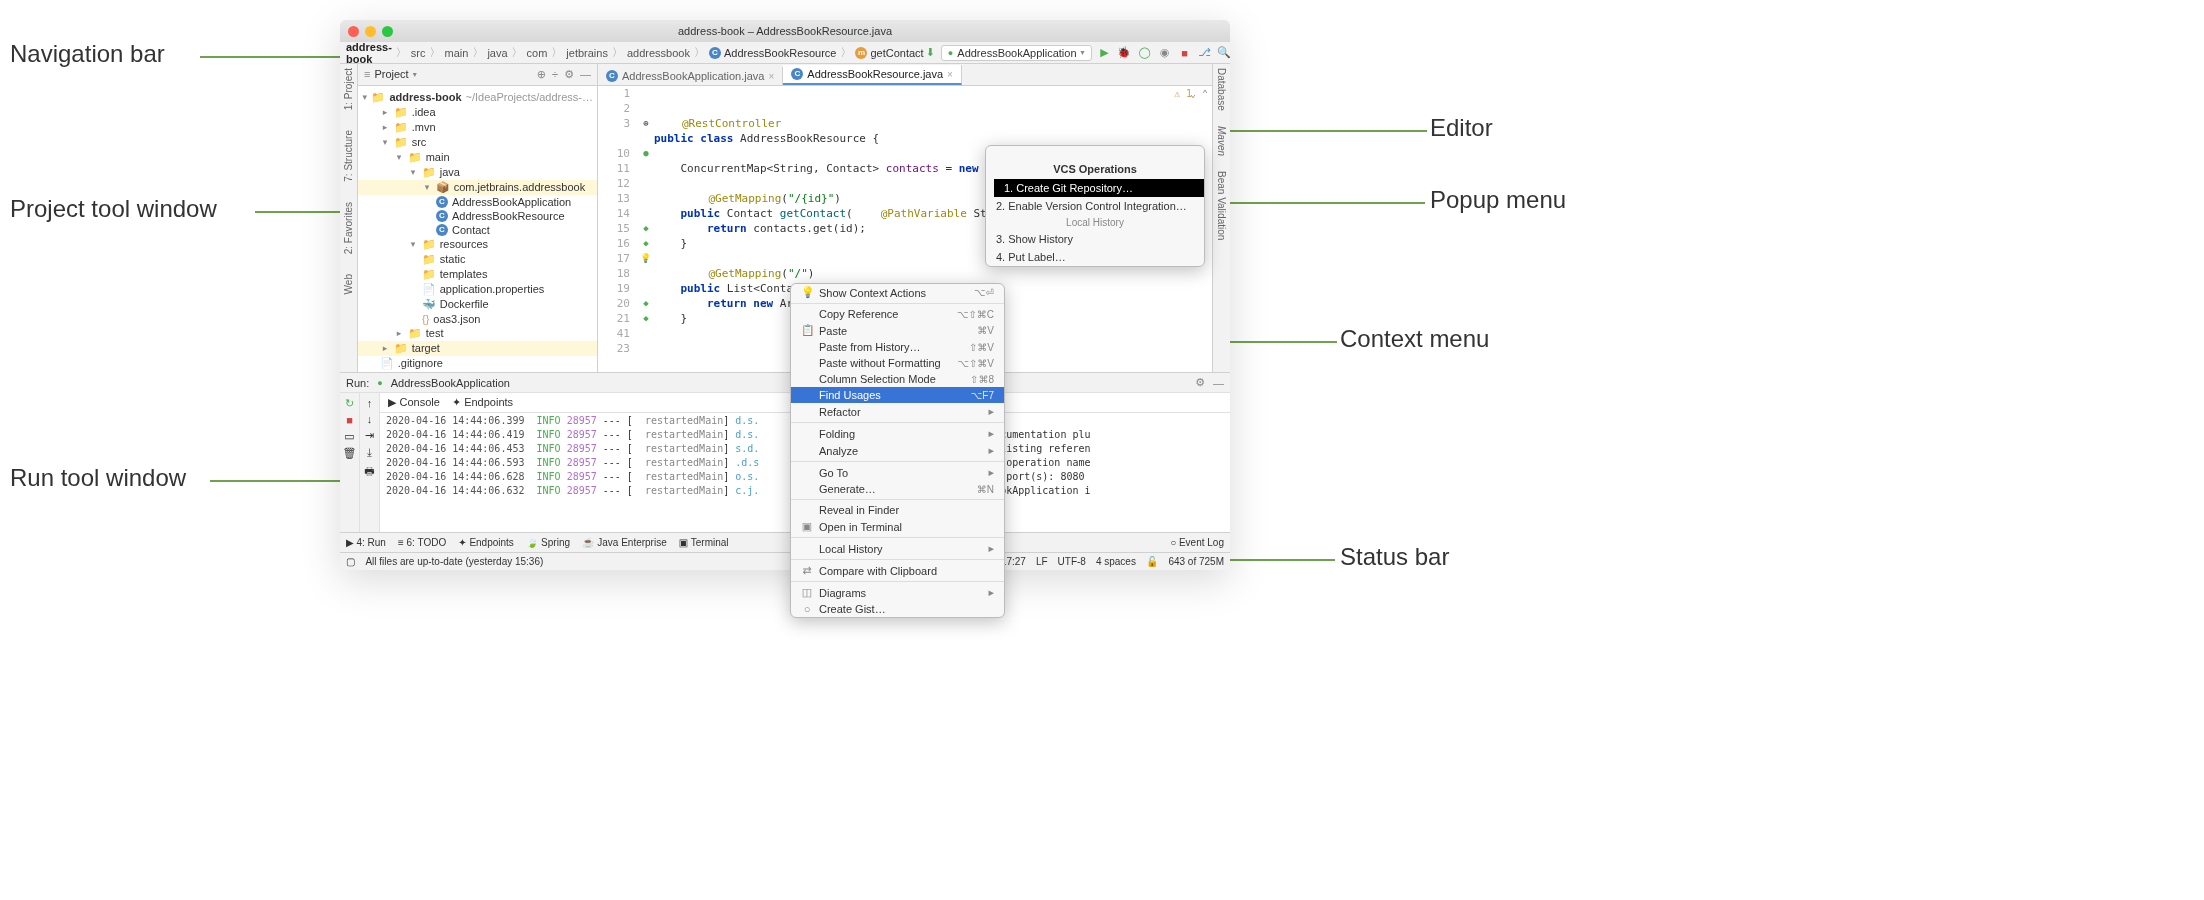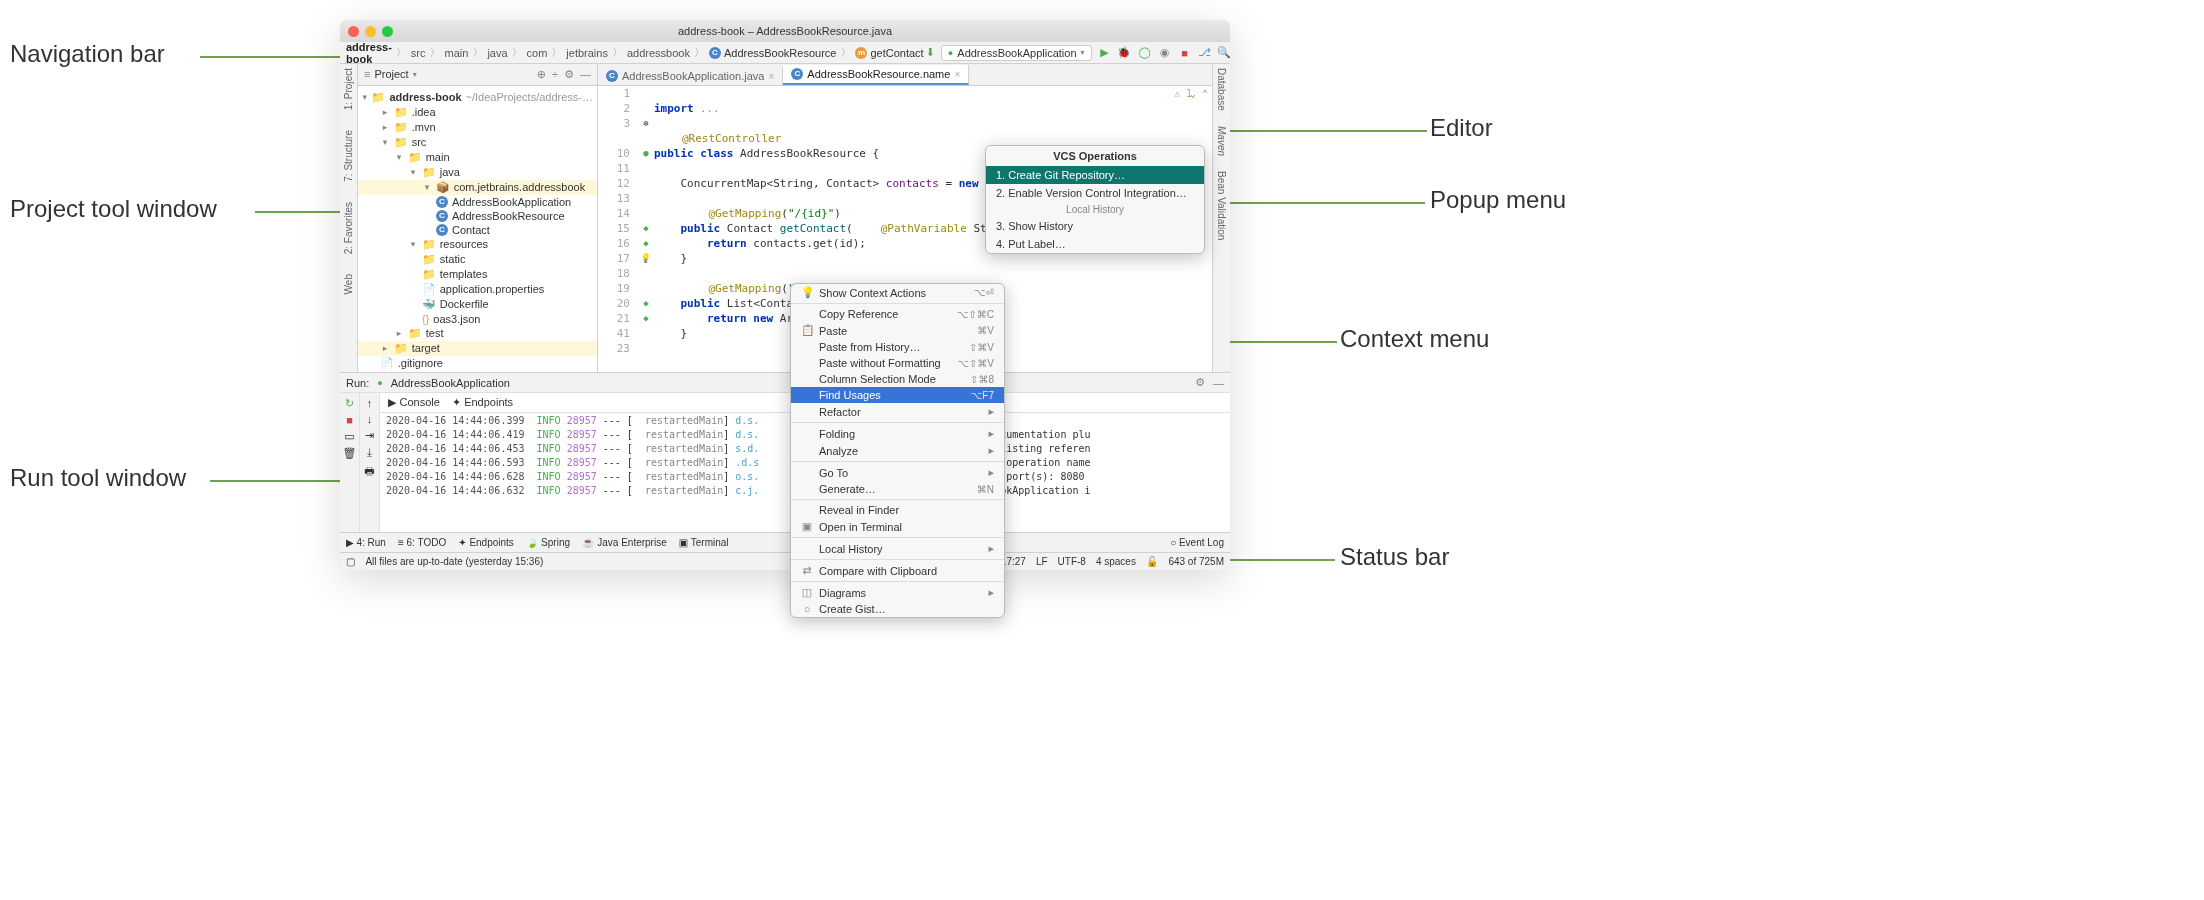--- a/index.html
+++ b/index.html
@@ -336,35 +336,37 @@
       left: 985px;
       top: 145px;
       width: 220px;
     }
     .popup-title {
       text-align: center;
       padding: 4px 0;
       color: #333;
       font-weight: 600;
       font-size: 11px;
+      margin-top: 13px;
     }
     .popup-subtitle {
       text-align: center;
       padding: 2px 0;
       color: #888;
       font-size: 10px;
     }
     .popup-item {
       padding: 3px 10px;
       display: flex;
       align-items: center;
     }
     .popup-item.sel {
-      background: #0f766e;
+      background: #000000;
       color: #fff;
+      margin-left: 8px;
     }
     .context-menu {
       left: 790px;
       top: 283px;
       width: 215px;
     }
     .cm-item {
       padding: 2px 10px;
       display: flex;
       align-items: center;
@@ -592,21 +594,21 @@
 
     <div class="editor-area">
       <div class="editor-tabs">
         <div class="etab">
             <span class="circle-icon ci-c">C</span>
             <span>AddressBookApplication.java</span>
             <span class="close">×</span>
           </div>
         <div class="etab active">
             <span class="circle-icon ci-c">C</span>
-            <span>AddressBookResource.name</span>
+            <span>AddressBookResource.java</span>
             <span class="close">×</span>
           </div>
       </div>
       <div class="code">
         <div class="gutter">
           <div>1</div>
             <div>2</div>
             <div>3</div>
           <div></div>
           <div>10</div>
@@ -639,21 +641,20 @@
             <div style="color:#D89D5A;">💡</div>
             <div></div>
             <div></div>
           <div style="color:#4CAF50;">◆</div>
             <div style="color:#4CAF50;">◆</div>
             <div></div>
             <div></div>
         </div>
         <div class="code-lines">
           <div></div>
-          <div><span class="kw">import</span> <span class="cmt">...</span></div>
           <div></div>
           <div><span class="ann">@RestController</span></div>
           <div><span class="kw">public class</span> AddressBookResource {</div>
           <div></div>
           <div>    ConcurrentMap&lt;String, Contact&gt; <span style="color:#660E7A;">contacts</span> = <span class="kw">new</span> Concurre</div>
           <div></div>
           <div>    <span class="ann">@GetMapping</span>(<span class="str">"/{id}"</span>)</div>
           <div>    <span class="kw">public</span> Contact <span class="fn">getContact</span>(<span class="ann">@PathVariable</span> String id){</div>
           <div>        <span class="kw">return</span> contacts.get(id);</div>
           <div>    }</div>

